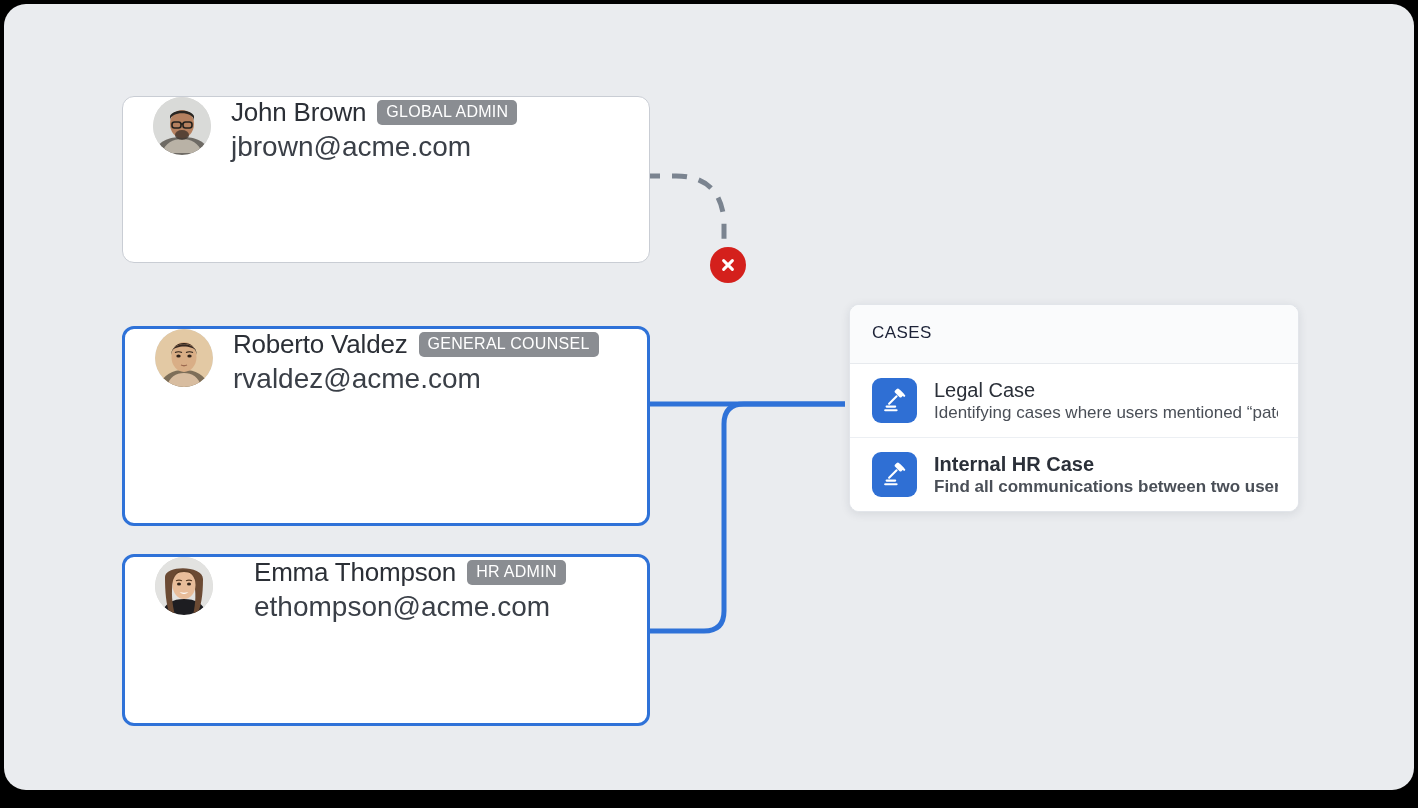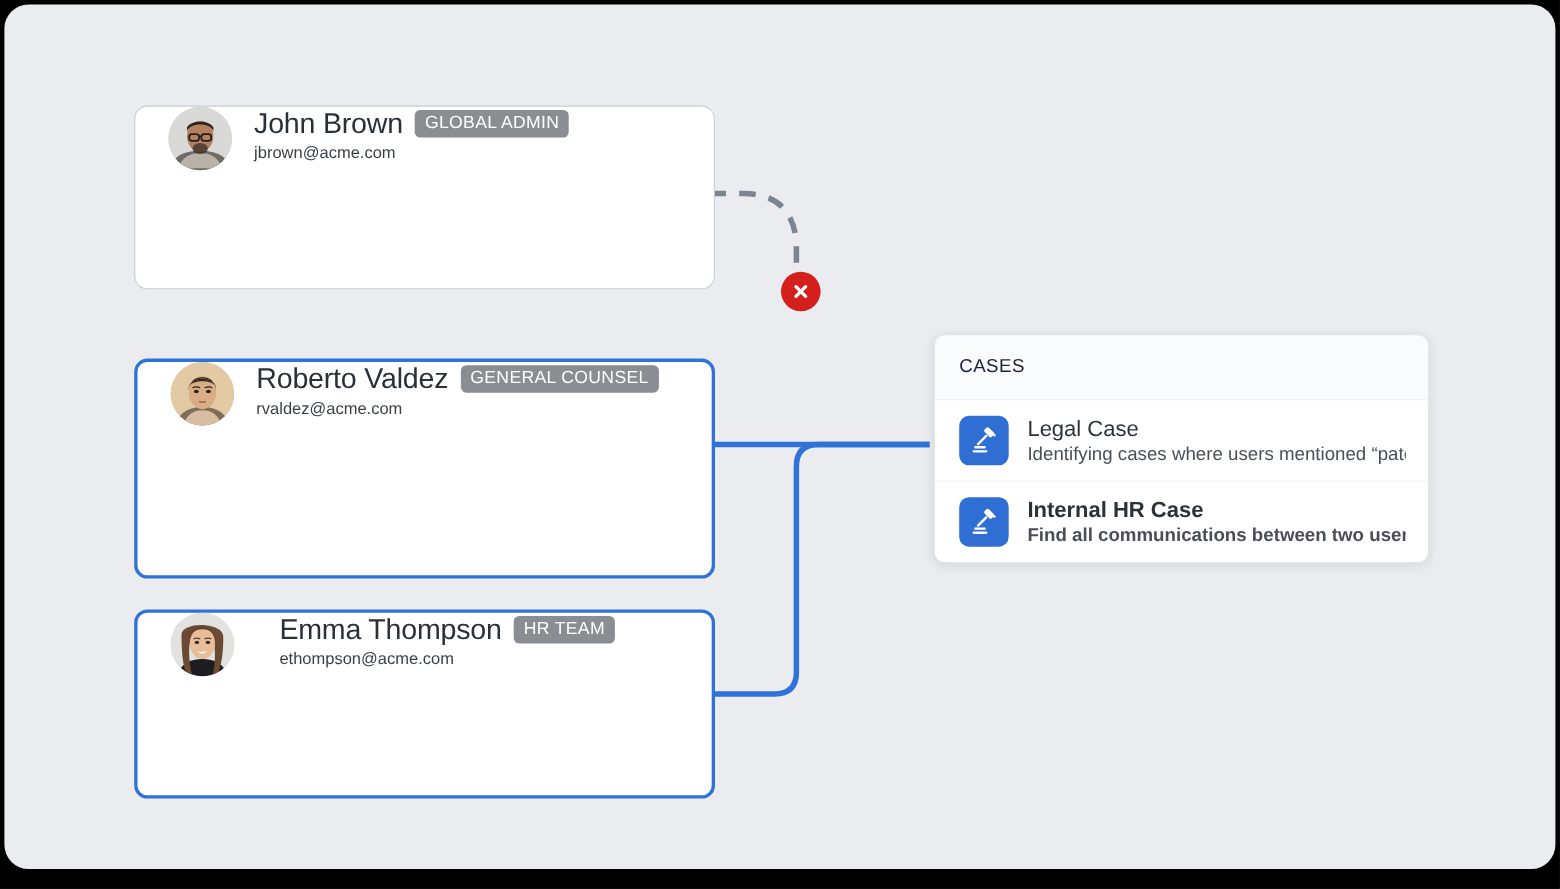--- a/index.html
+++ b/index.html
@@ -88,21 +88,21 @@
     color: #ffffff;
     font-size: 16px;
     font-weight: 500;
     letter-spacing: 0.3px;
     padding: 4px 9px 5px;
     border-radius: 5px;
     white-space: nowrap;
     line-height: 1;
   }
   .person-email {
-    font-size: 15px;
+    font-size: 28px;
     color: #3a3f47;
     white-space: nowrap;
   }
 
   
   #cases-panel {
     position: absolute;
     left: 845px;
     top: 300px;
     width: 450px;
@@ -268,21 +268,21 @@
           <ellipse cx="34" cy="27" rx="2" ry="1.5" fill="#33251a"></ellipse>
           <path d="M21 23.8 Q24 22.4 27 23.8" stroke="#5d4029" stroke-width="1.1" fill="none"></path>
           <path d="M31 23.8 Q34 22.4 37 23.8" stroke="#5d4029" stroke-width="1.1" fill="none"></path>
           <path d="M24.5 35 Q29 39 33.5 35 Q29 36.5 24.5 35 Z" fill="#ffffff"></path>
         </g>
       </svg>
     </div>
     <div class="person-info">
       <div class="name-row">
         <span class="person-name">Emma Thompson</span>
-        <span class="role-badge">HR TEAM</span>
+        <span class="role-badge">HR ADMIN</span>
       </div>
       <span class="person-email">ethompson@acme.com</span>
     </div>
   </div>
 
   <div id="remove-badge">
     <svg width="16" height="16" viewBox="0 0 16 16">
       <path d="M3.6 3.6 L12.4 12.4 M12.4 3.6 L3.6 12.4" stroke="#ffffff" stroke-width="3" stroke-linecap="round"></path>
     </svg>
   </div>

